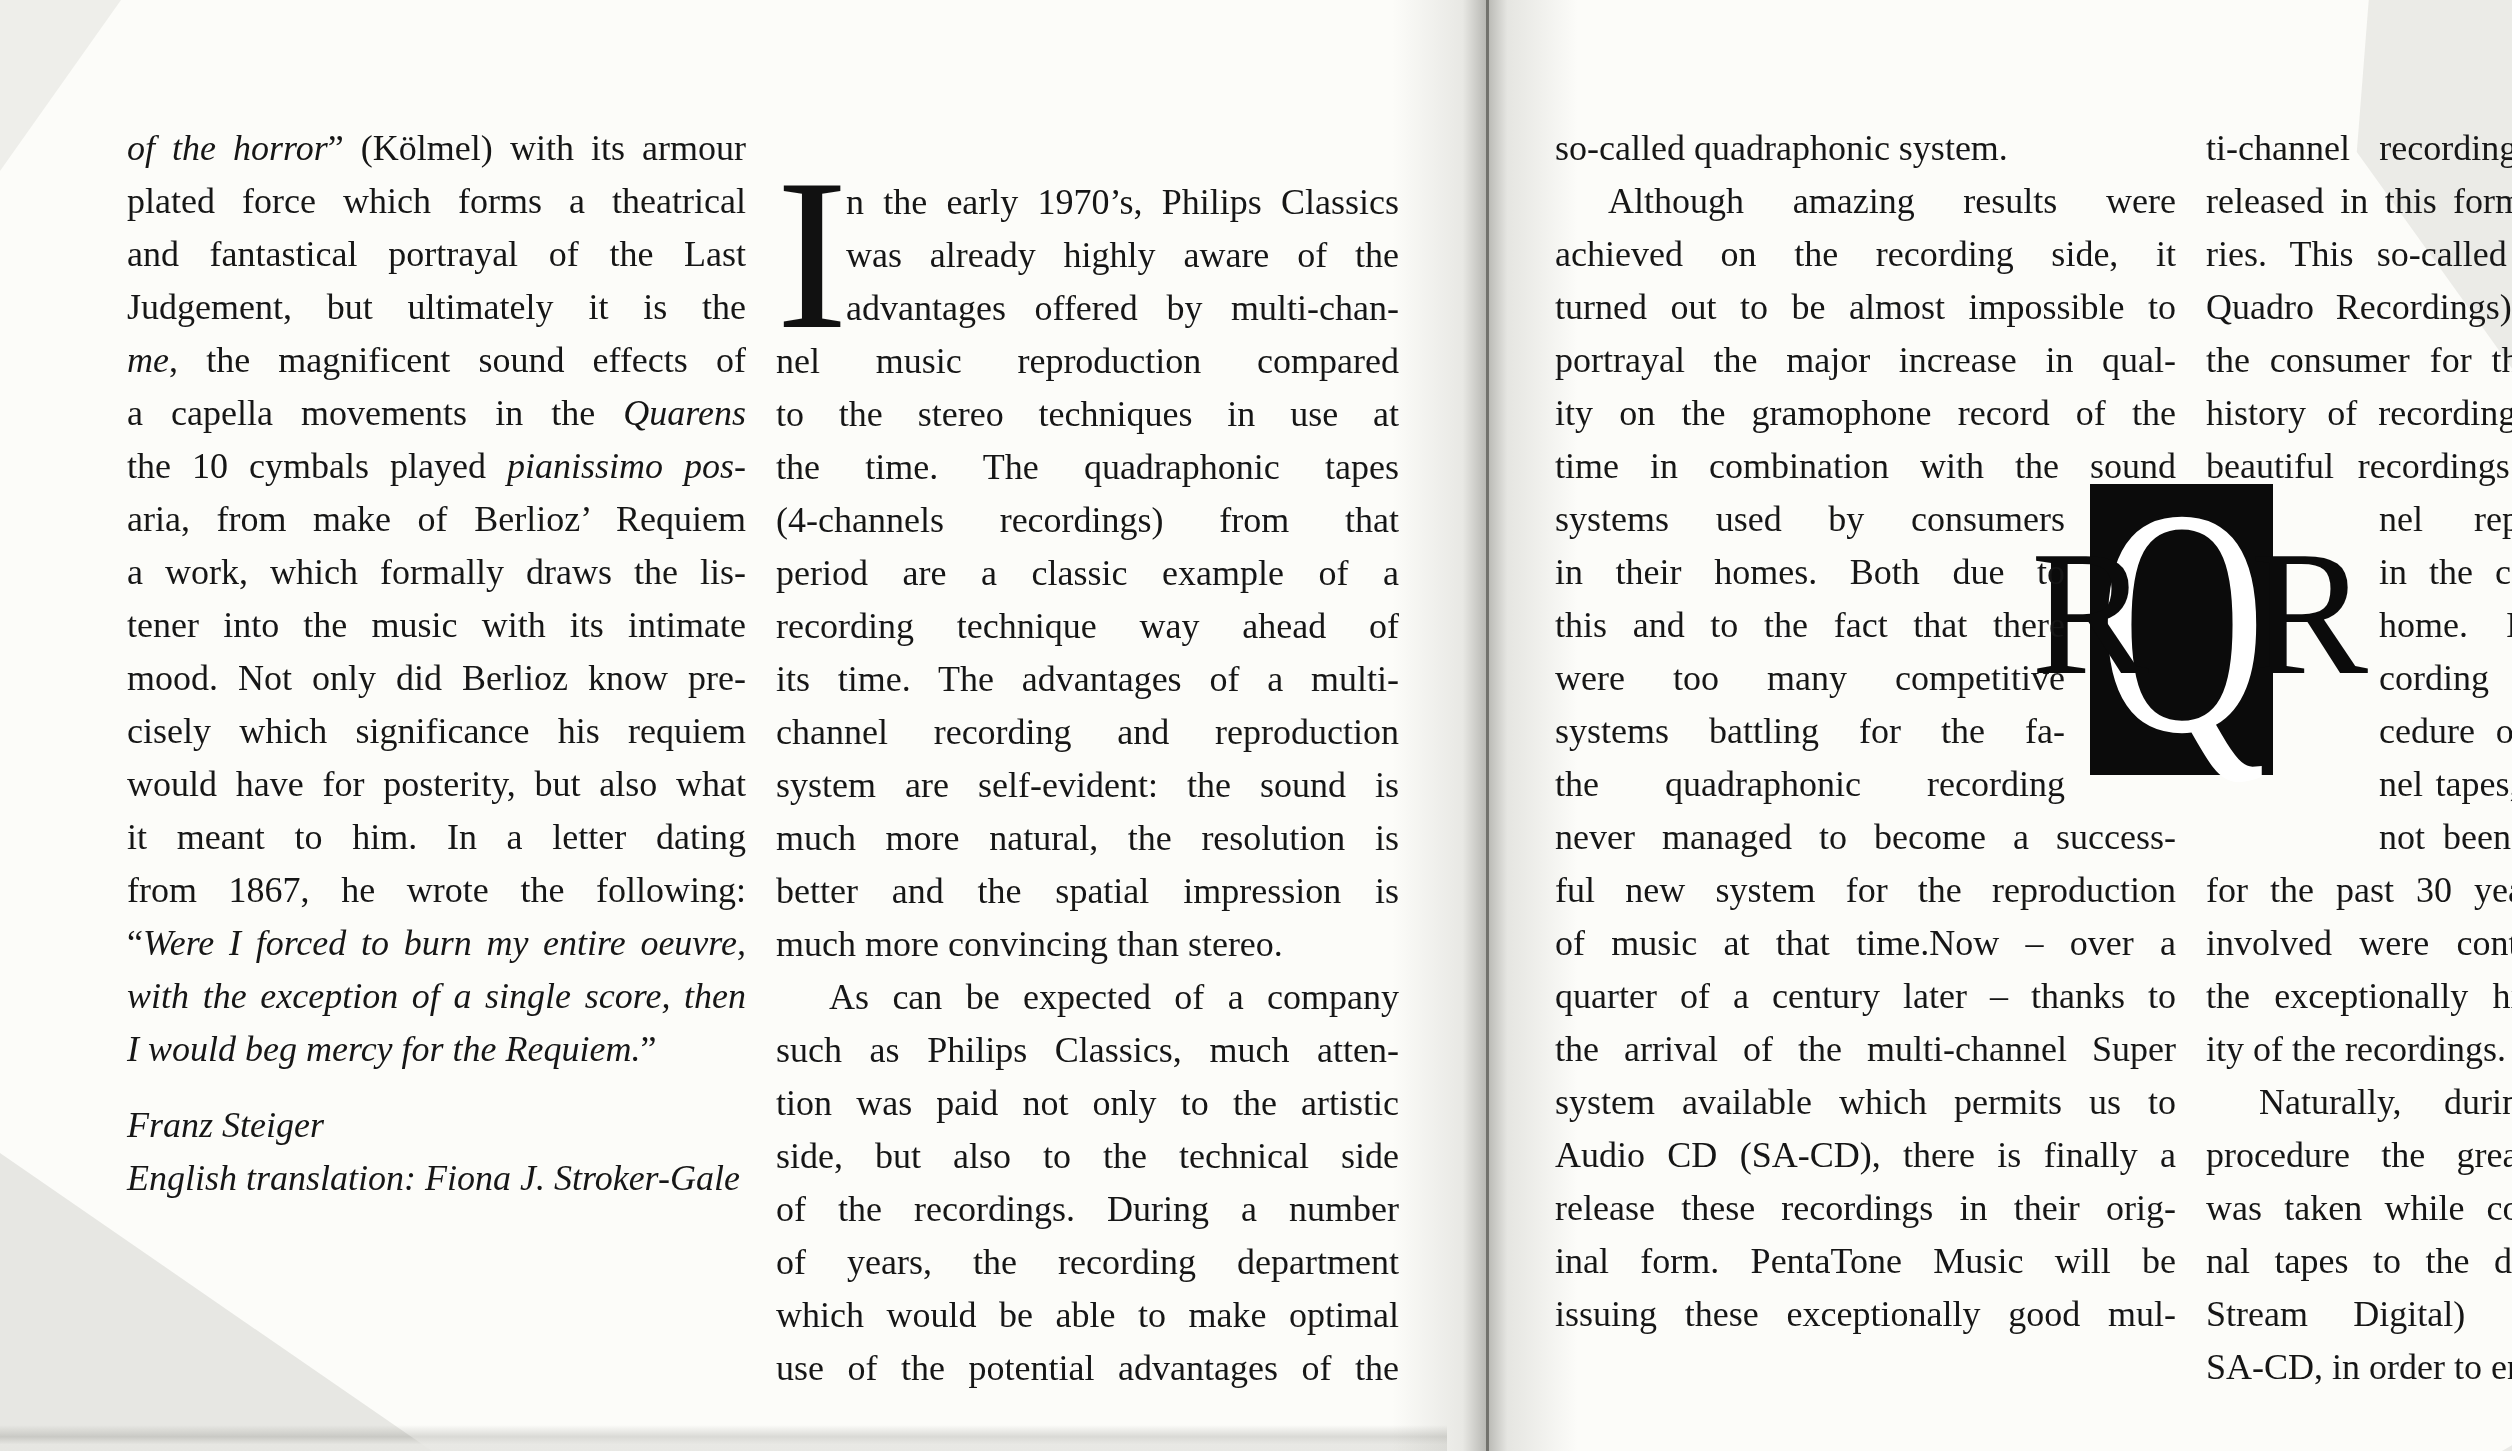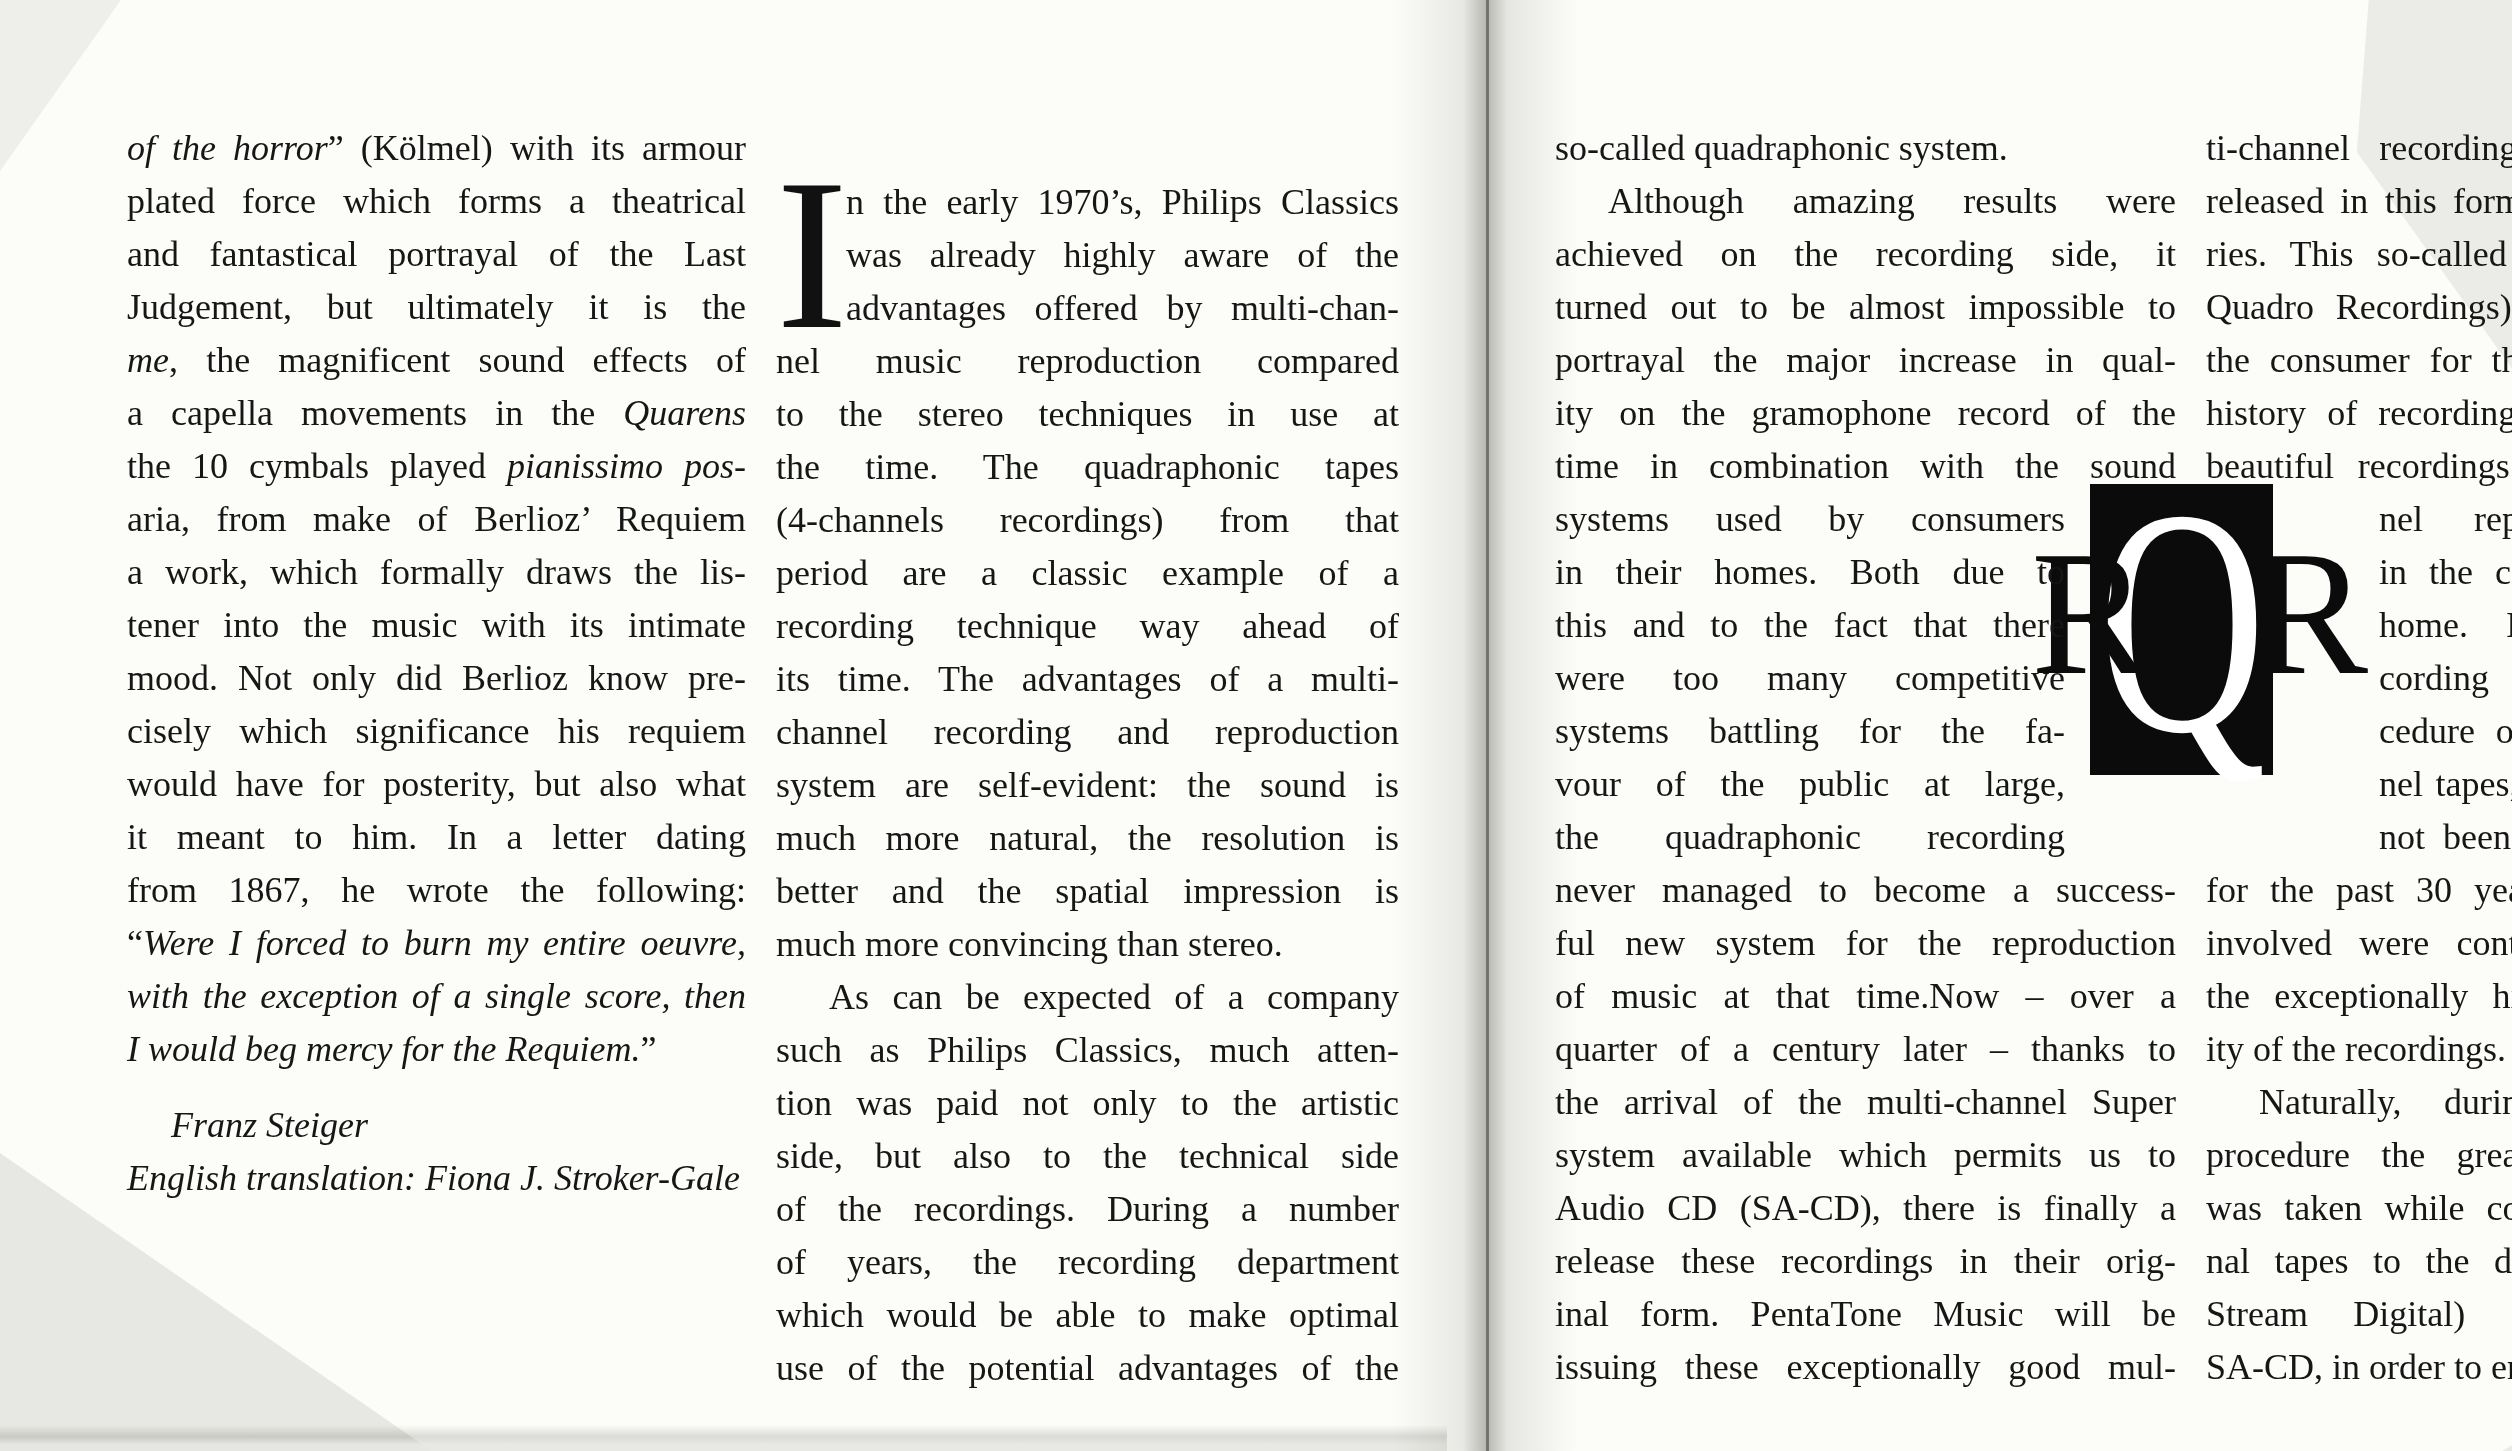--- a/index.html
+++ b/index.html
@@ -24,21 +24,21 @@
   .col{position:absolute;font-size:36px;line-height:53px;}
   #c1{left:127px;top:122px;width:619px;}
   #c2{left:776px;top:176px;width:623px;}
   #c3{left:1555px;top:122px;width:621px;}
   #c4{left:2206px;top:122px;width:603px;}
   .ln{height:53px;overflow:visible;text-align:justify;text-align-last:justify;}
   .ln.end{text-align:left;text-align-last:auto;}
   .ln.ind{text-indent:53px;}
   .ln.narrow{width:510px;}
   .ln.inset{margin-left:173px;width:430px;}
-  .ln.gap{margin-top:22.6px;margin-left:44px;}
+  .ln.gap{margin-top:22.6px;}
   .ln i{font-style:italic;}
   .dropcap{float:left;width:65px;height:158px;margin-right:5px;}
   .dropcap span{display:block;font-size:216px;line-height:158px;color:#111;}
   
   #logo{position:absolute;left:2090px;top:484px;width:183px;height:291px;}
   #logo .box{position:absolute;left:0;top:0;width:183px;height:291px;background:#0b0b0b;}
   #logo .q{position:absolute;left:50%;top:-23px;transform:translateX(-50%) scaleX(.72);
            font-size:322px;line-height:1;color:#ffffff;font-weight:400;}
   #logo .r{position:absolute;top:41px;font-size:177px;line-height:1;color:#0b0b0b;font-weight:400;}
   #logo .r.left{left:-59px;}
@@ -122,21 +122,20 @@
       <div class="ln" style="">achieved on the recording side, it</div>
       <div class="ln" style="">turned out to be almost impossible to</div>
       <div class="ln" style="">portrayal the major increase in qual-</div>
       <div class="ln" style="">ity on the gramophone record of the</div>
       <div class="ln" style="">time in combination with the sound</div>
       <div class="ln narrow" style="">systems used by consumers</div>
       <div class="ln narrow" style="">in their homes. Both due to</div>
       <div class="ln narrow" style="">this and to the fact that there</div>
       <div class="ln narrow" style="">were too many competitive</div>
       <div class="ln narrow" style="">systems battling for the fa-</div>
-      <div class="ln narrow" style="">vour of the public at large,</div>
       <div class="ln narrow" style="">the quadraphonic recording</div>
       <div class="ln" style="">never managed to become a success-</div>
       <div class="ln" style="">ful new system for the reproduction</div>
       <div class="ln" style="">of music at that time.Now – over a</div>
       <div class="ln" style="">quarter of a century later – thanks to</div>
       <div class="ln" style="">the arrival of the multi-channel Super</div>
       <div class="ln" style="">system available which permits us to</div>
       <div class="ln" style="">Audio CD (SA-CD), there is finally a</div>
       <div class="ln" style="">release these recordings in their orig-</div>
       <div class="ln" style="">inal form. PentaTone Music will be</div>

